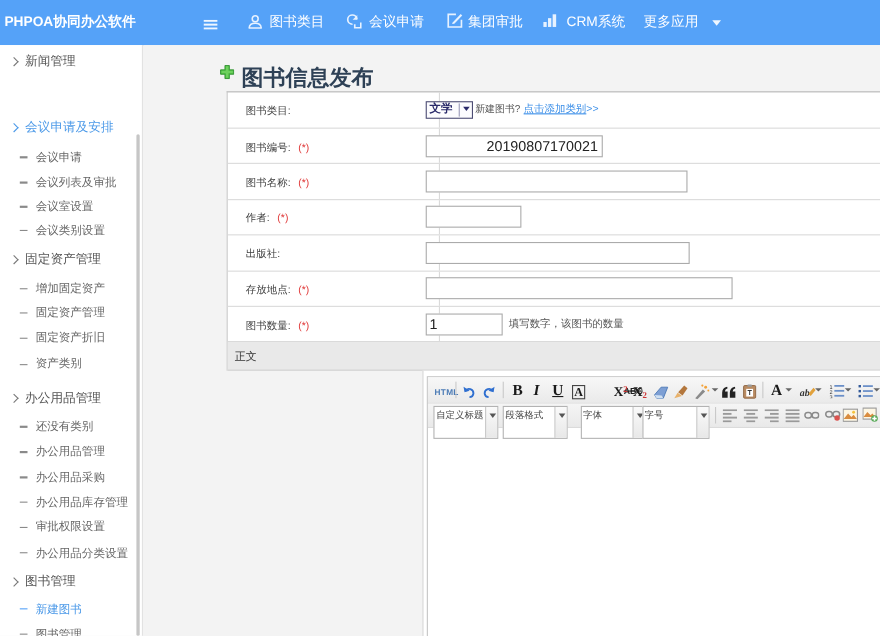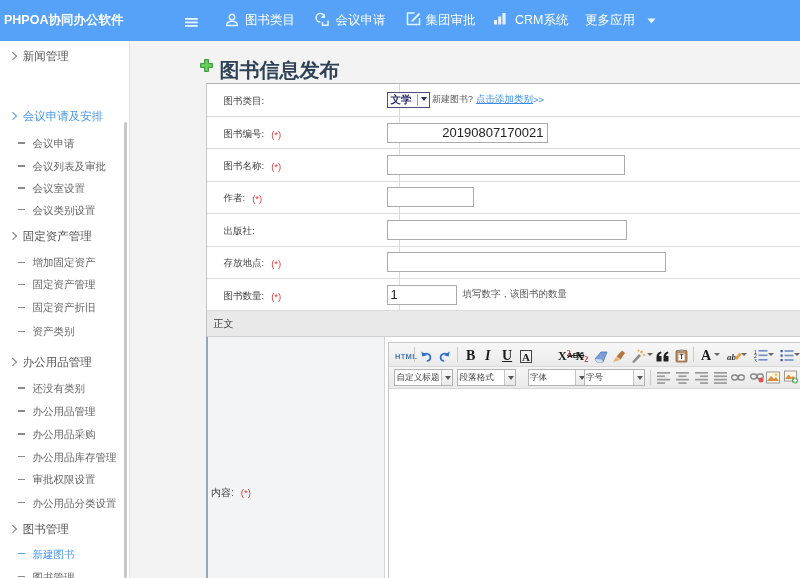--- a/index.html
+++ b/index.html
@@ -41,21 +41,21 @@
 
 
 #brlab { position:absolute; left:75px; top:295.6px; width:178px; height:242px; background:#f3f4f5; border-left:2px solid #8fa8bd; }
 #brlab .lb { position:absolute; left:3px; top:149px; font-size:10px; color:#404040; }
 #brval { position:absolute; left:253px; top:295.6px; width:416px; height:242px; background:#fff; border-left:1px solid #d5d5d5; }
 #editor { position:absolute; left:256.5px; top:301px; width:600px; height:330px; border:1px solid #c5c5c5; background:#fff; }
 #tb1 { position:absolute; left:0; top:0; width:100%; height:24px; background:linear-gradient(#f7f7f7,#eaeaea); border-bottom:1px solid #d8d8d8; }
 #tb2 { position:absolute; left:0; top:24px; width:100%; height:22px; background:linear-gradient(#f5f5f5,#e9e9e9); border-bottom:1px solid #d8d8d8; }
 .ti { position:absolute; font-size:10px; color:#333; }
 .sep1 { position:absolute; top:4px; width:1px; height:15px; background:#c9c9c9; }
-.sel { position:absolute; top:2px; height:17px; background:#fff; border:1px solid #b3b3b3; font-size:10px; color:#444; }
+.sel { position:absolute; top:2px; height:30px; background:#fff; border:1px solid #b3b3b3; font-size:10px; color:#444; }
 .sel .st { position:absolute; left:1.5px; top:0; line-height:15px; font-size:8.6px; white-space:nowrap; }
 .sel .sc { position:absolute; right:0; top:0; bottom:0; width:11px; border-left:1px solid #c5c5c5; background:linear-gradient(#fafafa,#e8e8e8); }
 .sel .sc:after { content:""; position:absolute; left:2.5px; top:5.5px; border:3.2px solid transparent; border-top:4.2px solid #555; }
 .car { position:absolute; top:10px; width:0; height:0; border:3px solid transparent; border-top:3.5px solid #666; }
 </style>
 </head>
 <body>
 
 <div id="topbar">
   <span class="title">PHPOA协同办公软件</span>
@@ -239,23 +239,20 @@
     <div class="row" style="height:32.3px">
       <div class="lab">图书数量:<span class="req">(*)</span></div>
       <div class="val">
           <span class="ipt" style="width:70px;line-height:18px;">1</span>
           <span style="margin-left:6px;color:#555;">填写数字，该图书的数量</span>
         </div>
     </div>
     <div id="vtext">正文</div>
   </div>
 
-  <div id="brlab">
-      <span class="lb">内容:<span class="req">(*)</span></span>
-    </div>
   <div id="brval"></div>
   <div id="editor">
     <div id="tb1">
       <span class="ti" style="left:6.5px;top:9px;font-size:7.5px;font-weight:bold;color:#4a7ab5;letter-spacing:0.3px;">HTML</span>
       <span class="sep1" style="left:25.5px"></span>
       <svg style="position:absolute;left:31.5px;top:7px" width="13" height="13" viewBox="0 0 13 13">
         <path d="M3 5.5 A4 4 0 0 1 10.4 7.8 A3.8 3.8 0 0 1 6.8 11" fill="none" stroke="#2f6fd0" stroke-width="1.7"></path>
         <path d="M1.4 1.6 L2.3 6.6 L7 5.2 Z" fill="#2f6fd0"></path>
       </svg>
       <svg style="position:absolute;left:49.5px;top:7px" width="13" height="13" viewBox="0 0 13 13">

